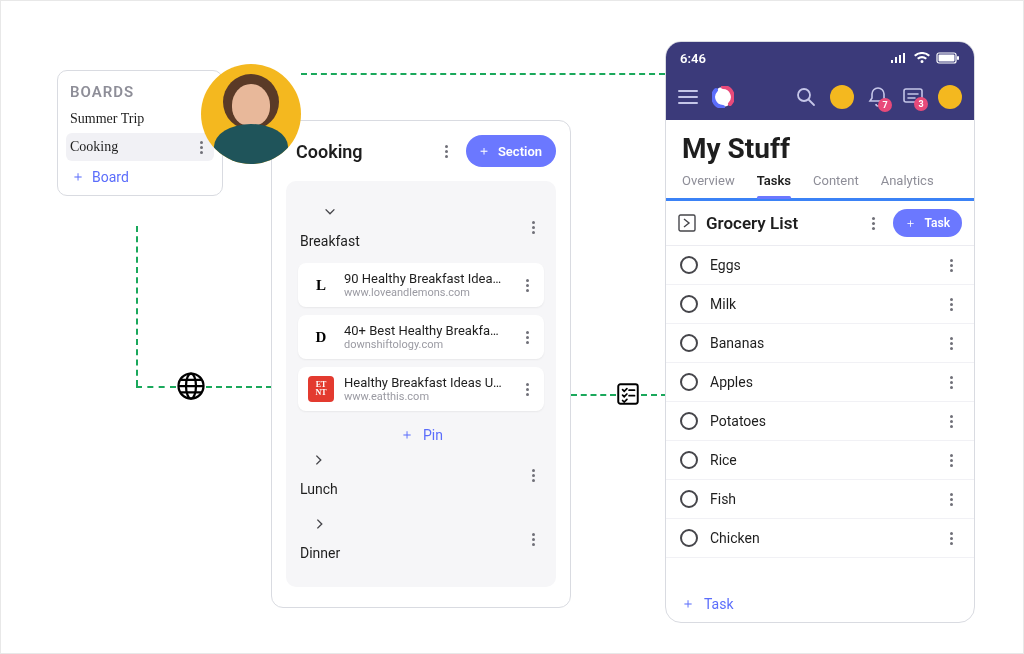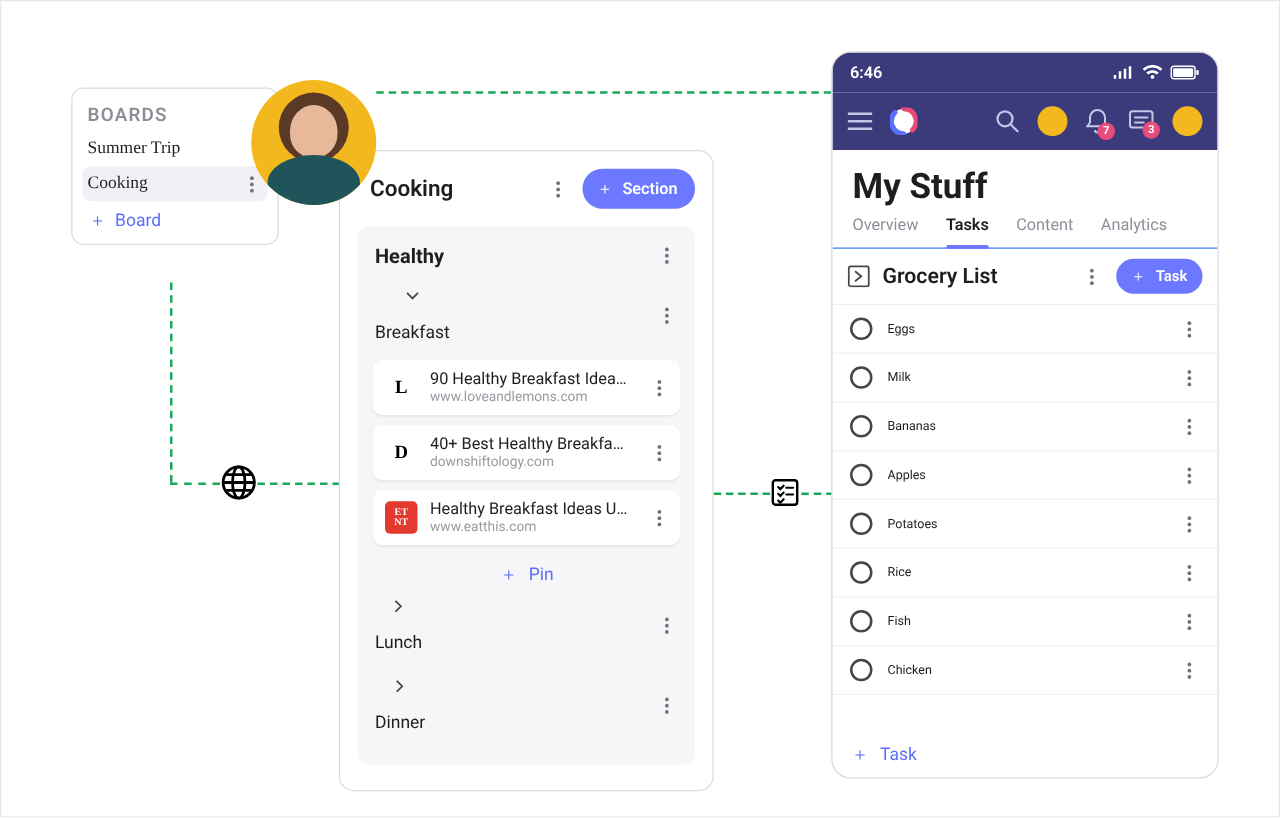--- a/index.html
+++ b/index.html
@@ -157,29 +157,29 @@
   .statusbar .right{display:flex;align-items:center;gap:6px;}
   .appbar{
     height:46px; background:#3B3A7A;
     display:flex;align-items:center;justify-content:space-between;
     padding:0 12px;
   }
   .appbar .left, .appbar .right{display:flex;align-items:center;gap:14px;}
   .mini-circle{width:24px;height:24px;border-radius:50%;background:#7FB4FF;position:relative;}
   .badge{position:absolute;right:-4px;bottom:-4px;background:#E84A7A;color:#fff;border-radius:50%;width:14px;height:14px;font-size:9px;display:flex;align-items:center;justify-content:center;font-weight:700;}
   .phone-title{font-size:28px;font-weight:700;padding:12px 16px 4px;}
-  .tabs{display:flex;gap:22px;padding:4px 16px 0;border-bottom:1px solid #3b82f6;font-size:13px;color:#8e8e98;}
+  .tabs{display:flex;gap:22px;padding:4px 16px 0;border-bottom:3px solid #3b82f6;font-size:13px;color:#8e8e98;}
   .tab{padding-bottom:10px; position:relative; cursor:pointer;}
   .tab.active{color:#1e1e1e;font-weight:600;}
   .tab.active::after{content:"";position:absolute;left:0;right:0;bottom:-1px;height:3px;background:#6B78FF;border-radius:3px;}
   .list-header{display:flex;align-items:center;justify-content:space-between;padding:8px 12px;border-bottom:1px solid #ececf1;}
   .list-header .lh-left{display:flex;align-items:center;gap:10px;font-weight:600;font-size:17px;}
   .task-btn{display:inline-flex;align-items:center;gap:6px;background:#6B78FF;color:#fff;border-radius:18px;height:28px;padding:0 12px 0 10px;font-size:12px;font-weight:600;cursor:pointer;}
   .tasks{flex:1;overflow:auto;}
-  .task-row{display:flex;align-items:center;justify-content:space-between;padding:10px 14px;border-bottom:1px solid #f1f1f5;font-size:10px;}
+  .task-row{display:flex;align-items:center;justify-content:space-between;padding:10px 14px;border-bottom:1px solid #f1f1f5;font-size:14px;}
   .task-row .tr-left{display:flex;align-items:center;gap:12px;}
   .circle{width:18px;height:18px;border:2px solid #45454a;border-radius:50%;}
   .add-task-footer{display:flex;align-items:center;gap:8px;color:#5B6DFB;font-size:14px;padding:10px 14px;cursor:pointer;}
 
   
   .connector{position:absolute;border:2px dashed #1AA85B;z-index:0;}
 
   .decor-globe{
     position:absolute;left:175px;top:370px;width:30px;height:30px;
     z-index:4;
@@ -240,28 +240,20 @@
             <i></i>
           </span>
         <div class="btn-primary">
           <span class="plus">＋</span>
           <span>Section</span>
         </div>
       </div>
     </div>
 
     <div class="healthy-card">
-      <div class="healthy-header">
-        <h3>Healthy</h3>
-        <span class="dots">
-            <i></i>
-            <i></i>
-            <i></i>
-          </span>
-      </div>
 
       <div class="meal-row">
         <div class="left">
           <svg class="chev" viewBox="0 0 16 16">
               <path d="M3 5l5 5 5-5" fill="none" stroke="#45454a" stroke-width="1.6"></path>
             </svg>
           <span>Breakfast</span>
         </div>
         <span class="dots">
             <i></i>

